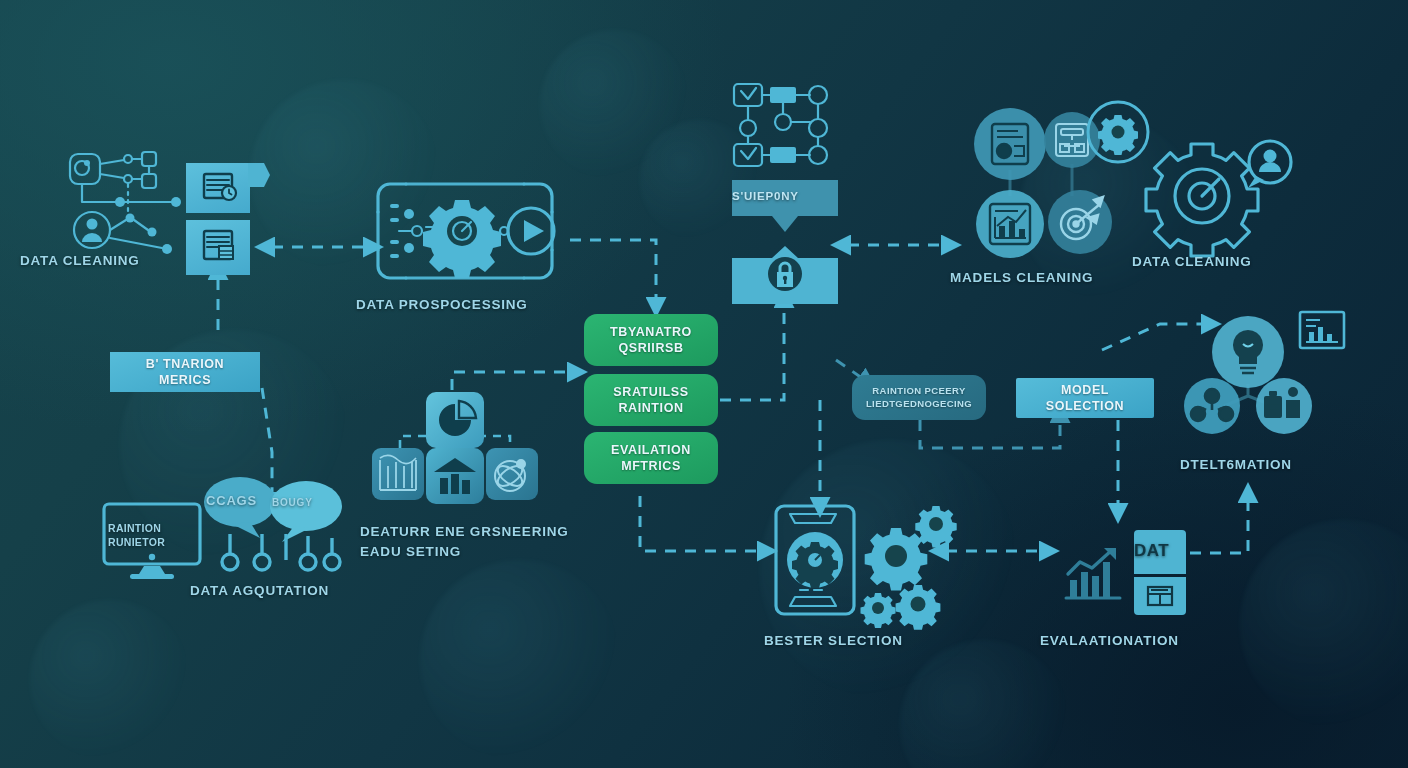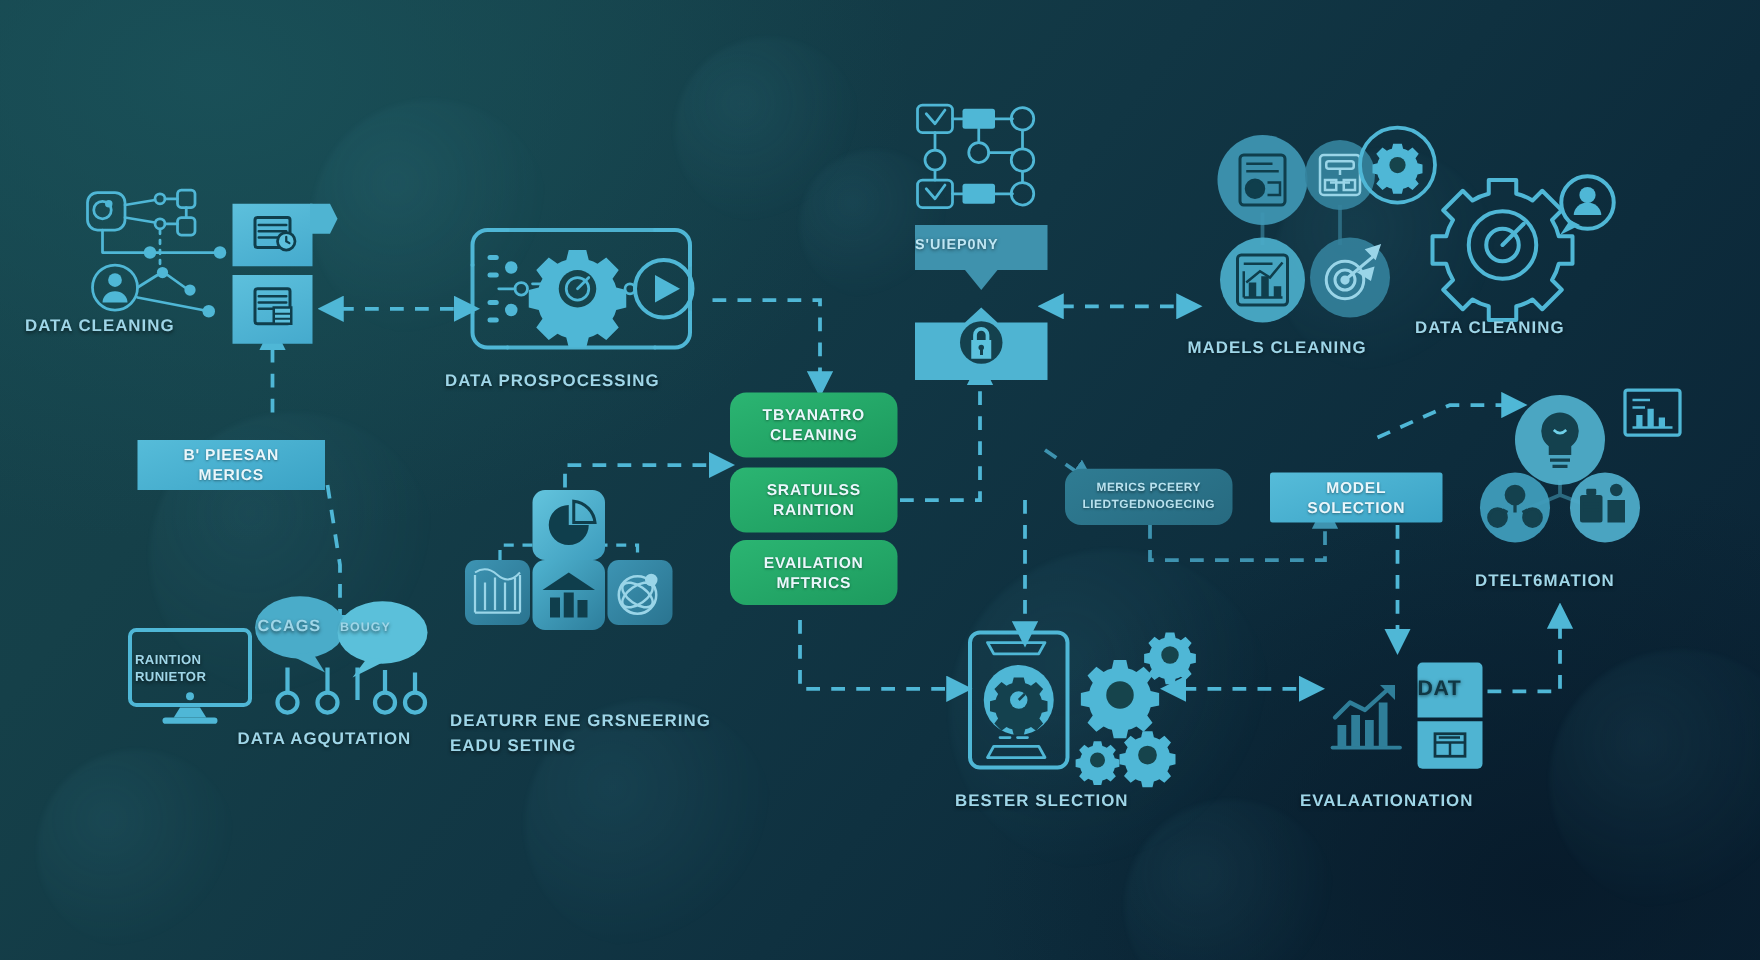--- a/index.html
+++ b/index.html
@@ -176,21 +176,21 @@
 
   <div class="node panel-blue" style="left:186px; top:220px; width:64px; height:55px;">
     <svg width="64" height="55" viewBox="0 0 64 55">
       <rect x="18" y="11" width="28" height="28" rx="2" fill="none" stroke="#0f3e4c" stroke-width="2.4"></rect>
       <path d="M21,17 H43 M21,22 H43 M21,27 H33" stroke="#0f3e4c" stroke-width="2" stroke-linecap="round"></path>
       <rect x="33" y="26" width="14" height="13" fill="#5dc0dc" stroke="#0f3e4c" stroke-width="2"></rect>
       <path d="M33,31 H47 M33,35 H47" stroke="#0f3e4c" stroke-width="1.6"></path>
     </svg>
   </div>
 
-  <div class="chipbox blue" style="left:110px; top:352px; width:150px; height:40px;">B' PIEESAN MERICS</div>
+  <div class="chipbox blue" style="left:110px; top:352px; width:150px; height:40px;">B' TNARION MERICS</div>
 
   <div class="node" style="left:100px; top:500px;">
     <svg width="104" height="80" viewBox="0 0 104 80">
       <rect class="stroke" x="4" y="4" width="96" height="60" rx="5"></rect>
       <circle class="fill-blue" cx="52" cy="57" r="3.2"></circle>
       <path class="fill-blue" d="M44,66 h16 l5,8 h-26 Z"></path>
       <rect class="fill-blue" x="30" y="74" width="44" height="5" rx="2.5"></rect>
     </svg>
   </div>
   <div class="caption two-line" style="left:108px; top:521px; width:88px; font-size:10.5px; letter-spacing:0.3px; color:#9fd6e8;">
@@ -291,29 +291,29 @@
       </g>
       <rect x="120" y="56" width="52" height="52" rx="9" fill="url(#g3)"></rect>
       <g stroke="#9ad5e8" stroke-width="2" fill="none">
         <circle cx="144" cy="84" r="15"></circle>
         <ellipse cx="144" cy="84" rx="14" ry="7" transform="rotate(-35 144 84)"></ellipse>
         <ellipse cx="144" cy="84" rx="14" ry="7" transform="rotate(35 144 84)"></ellipse>
         <circle cx="155" cy="72" r="4" fill="#9ad5e8"></circle>
       </g>
     </svg>
   </div>
-  <div class="caption" style="left:360px; top:522px; width:192px; line-height:1.45;margin-top:45px;">
+  <div class="caption" style="left:360px; top:522px; width:192px; line-height:1.45;">
     <span>DEATURR ENE GRSNEERING</span><br>
     <span>EADU SETING</span>
   </div>
 
   <div class="chipbox green" style="left:584px; top:314px; width:134px; height:52px;">
     <div>
       <span>TBYANATRO</span><br>
-      <span>CLEANING</span>
+      <span>QSRIIRSB</span>
     </div>
   </div>
   <div class="chipbox green" style="left:584px; top:374px; width:134px; height:52px;">
     <div>
       <span>SRATUILSS</span><br>
       <span>RAINTION</span>
     </div>
   </div>
   <div class="chipbox green" style="left:584px; top:432px; width:134px; height:52px;">
     <div>
@@ -429,21 +429,21 @@
       <circle class="stroke" cx="118" cy="28" r="21"></circle>
       <circle class="fill-blue" cx="118" cy="22" r="6.5"></circle>
       <path class="fill-blue" d="M107,38 a11,10 0 0 1 22,0 Z"></path>
       <path class="fill-blue" d="M104,42 L96,54 L112,46 Z"></path>
     </svg>
   </div>
   <div class="caption" style="left:1132px; top:254px; width:180px;">DATA CLEANING</div>
 
   <div class="chipbox dimcyan" style="left:852px; top:375px; width:134px; height:45px; font-size:9.5px; letter-spacing:0.4px;">
     <div>
-      <span>MERICS PCEERY</span><br>
+      <span>RAINTION PCEERY</span><br>
       <span>LIEDTGEDNOGECING</span>
     </div>
   </div>
 
   <div class="chipbox blue" style="left:1016px; top:378px; width:138px; height:40px; border-radius:2px;">MODEL SOLECTION</div>
 
   <div class="node" style="left:1178px; top:310px;">
     <svg width="170" height="120" viewBox="0 0 170 120">
       <path stroke="#2c6a80" stroke-width="3" d="M70,74 L70,86 M70,86 L46,96 M70,86 L96,96"></path>
       <circle cx="70" cy="42" r="36" fill="#4fadc9" opacity="0.95"></circle>

